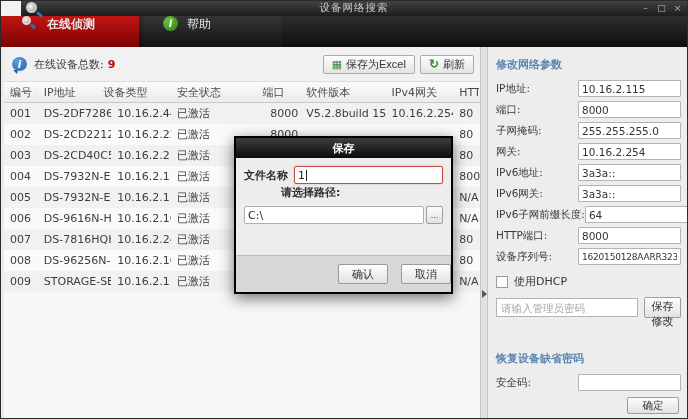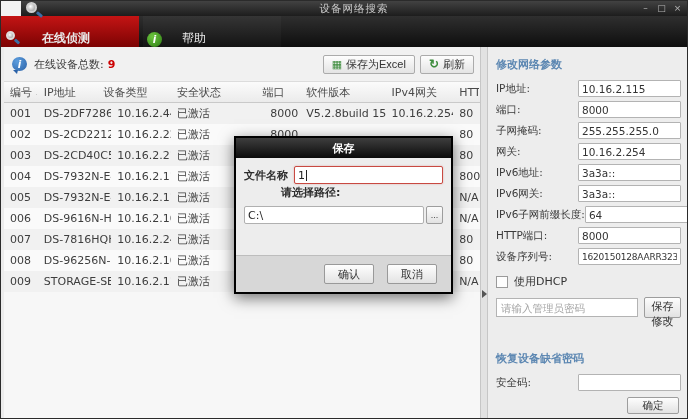--- a/index.html
+++ b/index.html
@@ -2,33 +2,33 @@
 <html><head>
 <meta charset="utf-8">
 <style>
   html,body{margin:0;padding:0;background:#555;}
   *{box-sizing:border-box;}
   .window{position:relative;width:688px;height:419px;overflow:hidden;
     font-family:"DejaVu Sans","Liberation Sans",sans-serif;font-size:11px;color:#333;
     background:#f2f2f2;border:1px solid #2b2b2b;}
   
   .titlebar{position:relative;height:15px;background:linear-gradient(#424242,#1d1d1d);
-    display:flex;align-items:center;justify-content:center;margin-left:20px;}
+    display:flex;justify-content:center;margin-left:20px;}
   .title-text{color:#c9c9c9;font-size:10.5px;letter-spacing:1px;}
   .app-icon{position:absolute;left:4px;top:1px;width:20px;height:18px;z-index:60;}
   .lens{position:absolute;left:1px;top:0;width:11px;height:11px;border:2px solid #cfcfcf;border-radius:50%;
     background:radial-gradient(circle at 35% 35%,#ffffff,#8f8f8f);}
   .lens-handle{position:absolute;left:11px;top:11px;width:7px;height:3px;background:#3b6ea5;
     transform:rotate(40deg);border-radius:1px;}
   .win-controls{position:absolute;right:3px;top:2px;display:flex;gap:3px;}
   .win-btn{width:13px;height:11px;display:flex;align-items:center;justify-content:center;
     color:#b5b5b5;font-size:9px;line-height:9px;cursor:pointer;}
   
   .tabbar{height:31px;background:linear-gradient(#2f2f2f,#0e0e0e);display:flex;align-items:stretch;}
-  .tab{display:flex;align-items:flex-end;gap:20px;padding:0 14px 0 4px;min-width:138px;
+  .tab{display:flex;align-items:flex-start;gap:9px;padding:0 14px 0 20px;min-width:138px;
     color:#e8e8e8;font-size:12px;cursor:pointer;}
   .tab.active{background:linear-gradient(#c41414,#7c0303);font-weight:bold;}
   .tab.dark{background:linear-gradient(#353535,#141414);margin-left:4px;}
   .tab-lens{position:relative;width:17px;height:16px;}
   .tab-lens .lens{width:9px;height:9px;border-color:#ddd;}
   .tab-lens .lens-handle{left:9px;top:9px;width:6px;}
   .help-icon{width:15px;height:15px;border-radius:50%;background:radial-gradient(circle at 35% 30%,#6cc43e,#2e7d14);
     color:#fff;font-style:italic;font-weight:bold;font-size:10px;display:flex;align-items:center;justify-content:center;}
   
   .body{display:flex;height:373px;}
@@ -99,21 +99,21 @@
   .dlg-label{font-weight:bold;color:#2e2e2e;white-space:nowrap;margin-right:6px;}
   .dlg-input{flex:1;height:18px;background:#fff;border:1px solid #b0b0b0;border-radius:2px;
     display:flex;align-items:center;padding:0 3px;font-size:11px;color:#222;}
   .dlg-input.focus-red{border:1px solid #c84a42;box-shadow:0 0 2px rgba(200,74,66,.4);}
   .caret{width:1px;height:11px;background:#222;margin-left:1px;}
   .path-row{display:flex;align-items:center;margin-bottom:0;}
   .browse-btn{width:17px;height:18px;margin-left:2px;background:linear-gradient(#fcfcfc,#e2e2e2);
     border:1px solid #9d9d9d;border-radius:2px;font-size:9px;color:#444;cursor:pointer;
     display:flex;align-items:center;justify-content:center;}
   .dlg-footer{position:absolute;left:0;right:0;bottom:0;height:37px;background:#d7d7d7;
-    border-top:1px solid #bdbdbd;display:flex;align-items:center;justify-content:flex-end;gap:13px;padding-right:14px;}
+    border-top:1px solid #bdbdbd;display:flex;align-items:center;justify-content:flex-end;gap:13px;}
   .dlg-btn{width:50px;height:20px;background:linear-gradient(#fefefe,#e3e3e3);border:1px solid #999;
     border-radius:2px;font-family:inherit;font-size:11px;color:#333;cursor:pointer;}
 </style>
 </head>
 <body>
 
 <div class="window">
 
   <div class="titlebar">
     <div class="app-icon">

